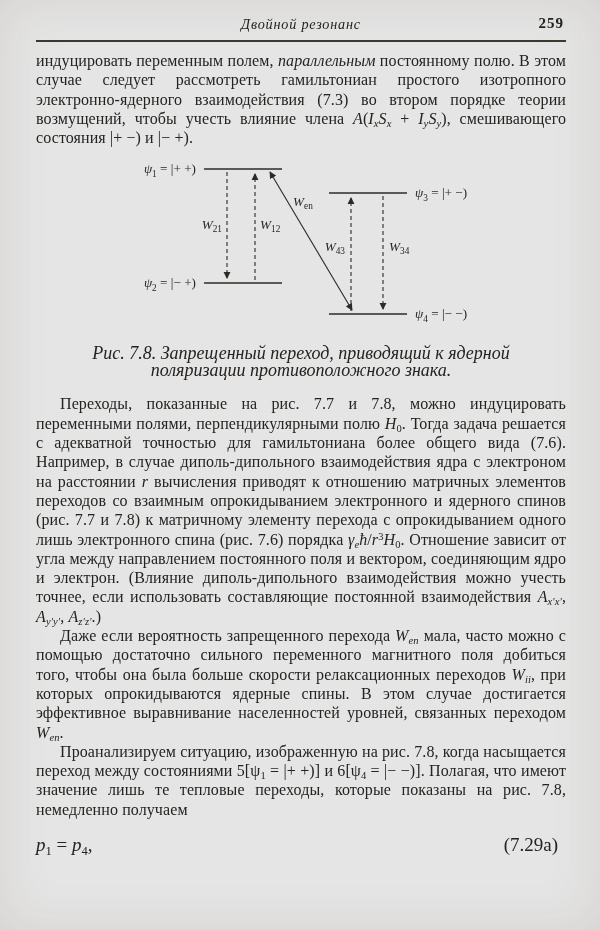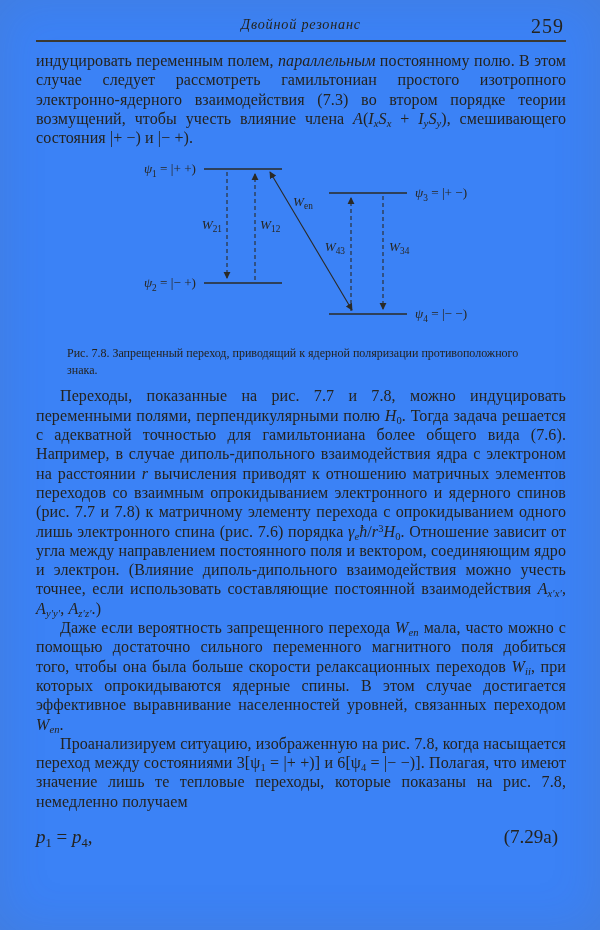--- a/index.html
+++ b/index.html
@@ -1,51 +1,51 @@
 <!DOCTYPE html>
 <html><head>
 <meta charset="utf-8">
 <style>
   html, body { margin: 0; padding: 0; }
   .page {
     width: 600px; height: 930px; box-sizing: border-box;
     background: linear-gradient(180deg, #edebe4 0%, #f4f2ec 7%, #f3f1ea 85%, #ecead F 100%);
-    background-color: #3b82f6;
+    background-color: #e5e5e5;
     box-shadow: inset 0 0 50px rgba(110,100,80,0.14);
     padding: 16px 34px 0 36px;
     font-family: "Liberation Serif", "DejaVu Serif", serif;
     color: #24231f;
     position: relative; overflow: hidden;
   }
   .header { position: relative; height: 20px; font-size: 14.2px; }
   .head-title { position: absolute; left: 50%; transform: translateX(-50%); font-style: italic; letter-spacing: 0.8px; }
-  .page-num { position: absolute; right: 2px; top: -1px; font-size: 20px; font-weight: 400; letter-spacing: 1px; }
+  .page-num { position: absolute; right: 2px; top: -1px; font-size: 15px; font-weight: 700; letter-spacing: 1px; }
   .head-rule { border-bottom: 2px solid #3a3831; margin-top: 4px; }
 
   .para {
     margin: 0; text-align: justify;
     font-size: 16px; line-height: 19.3px;
     text-indent: 24px; letter-spacing: 0.1px;
   }
   .para.noindent { text-indent: 0; margin-top: 9px; }
   .it { font-style: italic; }
   sub, sup { font-size: 66%; line-height: 0; }
   sub { vertical-align: -0.28em; }
   sup { vertical-align: 0.45em; }
 
-  figure { margin: 8px 0 8px 0; }
+  figure { margin: 8px 0 16px 0; }
   .fig-svg { display: block; margin-left: 28px; }
   .fig-svg text { font-size: 13.2px; fill: #282620; font-family: "Liberation Serif", "DejaVu Serif", serif; }
   .fig-svg .svgsub { font-size: 9.3px; }
   .lvl  { stroke: #2b2a26; stroke-width: 1.5; }
   .dash { stroke: #2b2a26; stroke-width: 1.1; stroke-dasharray: 4 3; fill: none; }
   .solid{ stroke: #2b2a26; stroke-width: 1.1; fill: none; }
   figcaption {
-    text-align: left; font-size: 12px; line-height: 16.5px;
-    max-width: 468px; margin: 5px auto 0;
+    text-align: center; font-size: 18px; line-height: 16.5px;
+    max-width: 468px; margin: 5px auto 0; font-style: italic;
   }
 
   .equations { margin-top: 13px; }
   .eqrow { position: relative; text-align: left; font-size: 19px; line-height: 26.5px; }
   .eqnum { position: absolute; right: 8px; }
 </style>
 </head>
 <body>
 
 <div class="page">
@@ -86,21 +86,21 @@
       <text x="196" y="74" text-anchor="start"><tspan class="it">W</tspan><tspan class="svgsub" dy="3">12</tspan></text>
       <text x="229" y="51" text-anchor="start"><tspan class="it">W</tspan><tspan class="svgsub" dy="3">en</tspan></text>
       <text x="281" y="96" text-anchor="end"><tspan class="it">W</tspan><tspan class="svgsub" dy="3">43</tspan></text>
       <text x="325" y="96" text-anchor="start"><tspan class="it">W</tspan><tspan class="svgsub" dy="3">34</tspan></text>
     </svg>
     <figcaption>Рис. 7.8. Запрещенный переход, приводящий к ядерной поляризации противоположного знака.</figcaption>
   </figure>
 
   <p class="para"><span>Переходы, показанные на рис. 7.7 и 7.8, можно индуцировать переменными полями, перпендикулярными полю </span><span class="it">H</span><sub>0</sub><span>. Тогда задача решается с адекватной точностью для гамильтониана более общего вида (7.6). Например, в случае диполь-дипольного взаимодействия ядра с электроном на расстоянии </span><span class="it">r</span><span> вычисления приводят к отношению матричных элементов переходов со взаимным опрокидыванием электронного и ядерного спинов (рис. 7.7 и 7.8) к матричному элементу перехода с опрокидыванием одного лишь электронного спина (рис. 7.6) порядка </span><span class="it">γ</span><sub class="it">e</sub><span class="it">ħ</span><span>/</span><span class="it">r</span><sup>3</sup><span class="it">H</span><sub>0</sub><span>. Отношение зависит от угла между направлением постоянного поля и вектором, соединяющим ядро и электрон. (Влияние диполь-дипольного взаимодействия можно учесть точнее, если использовать составляющие постоянной взаимодействия </span><span class="it">A</span><sub class="it">x′x′</sub><span>, </span><span class="it">A</span><sub class="it">y′y′</sub><span>, </span><span class="it">A</span><sub class="it">z′z′</sub><span>.)</span></p>
   <p class="para"><span>Даже если вероятность запрещенного перехода </span><span class="it">W</span><sub class="it">en</sub><span> мала, часто можно с помощью достаточно сильного переменного магнитного поля добиться того, чтобы она была больше скорости релаксационных переходов </span><span class="it">W</span><sub class="it">ii</sub><span>, при которых опрокидываются ядерные спины. В этом случае достигается эффективное выравнивание населенностей уровней, связанных переходом </span><span class="it">W</span><sub class="it">en</sub><span>.</span></p>
-  <p class="para"><span>Проанализируем ситуацию, изображенную на рис. 7.8, когда насыщается переход между состояниями  3[ψ</span><sub>1</sub><span> = |+ +)]  и  6[ψ</span><sub>4</sub><span> = |− −)]. Полагая, что имеют значение лишь те тепловые переходы, которые показаны на рис. 7.8, немедленно получаем</span></p>
+  <p class="para"><span>Проанализируем ситуацию, изображенную на рис. 7.8, когда насыщается переход между состояниями  5[ψ</span><sub>1</sub><span> = |+ +)]  и  6[ψ</span><sub>4</sub><span> = |− −)]. Полагая, что имеют значение лишь те тепловые переходы, которые показаны на рис. 7.8, немедленно получаем</span></p>
 
   <div class="equations">
     <div class="eqrow">
       <span><span class="it">p</span><sub>1</sub><span> = </span><span class="it">p</span><sub>4</sub><span>,</span></span>
       <span class="eqnum">(7.29а)</span>
     </div>
   </div>
 
 </div>
 

